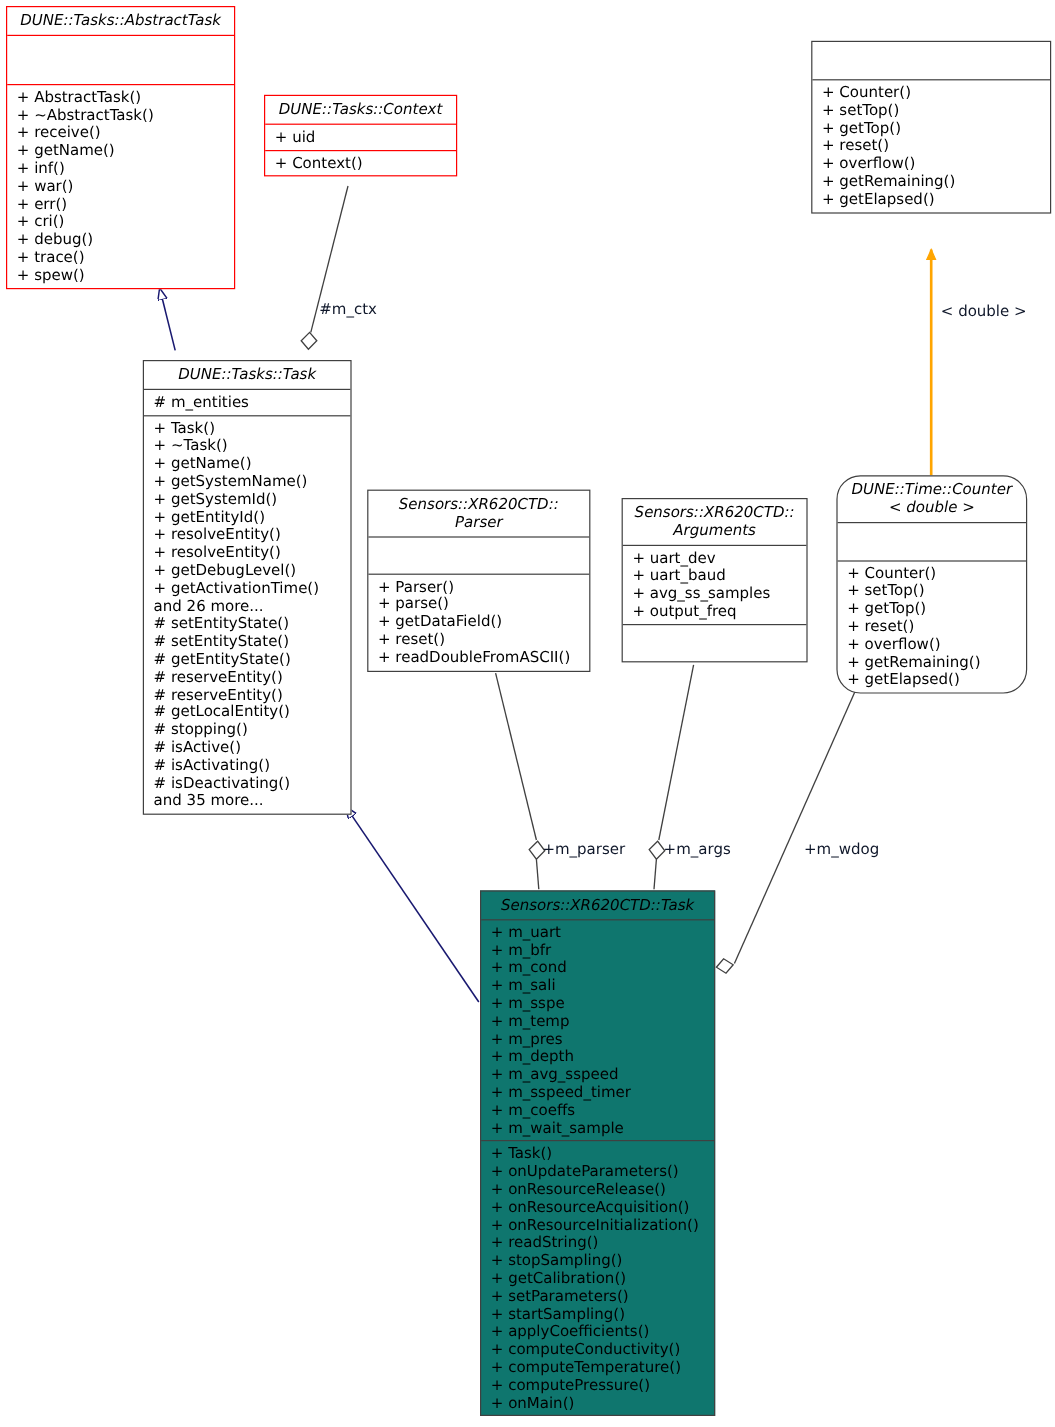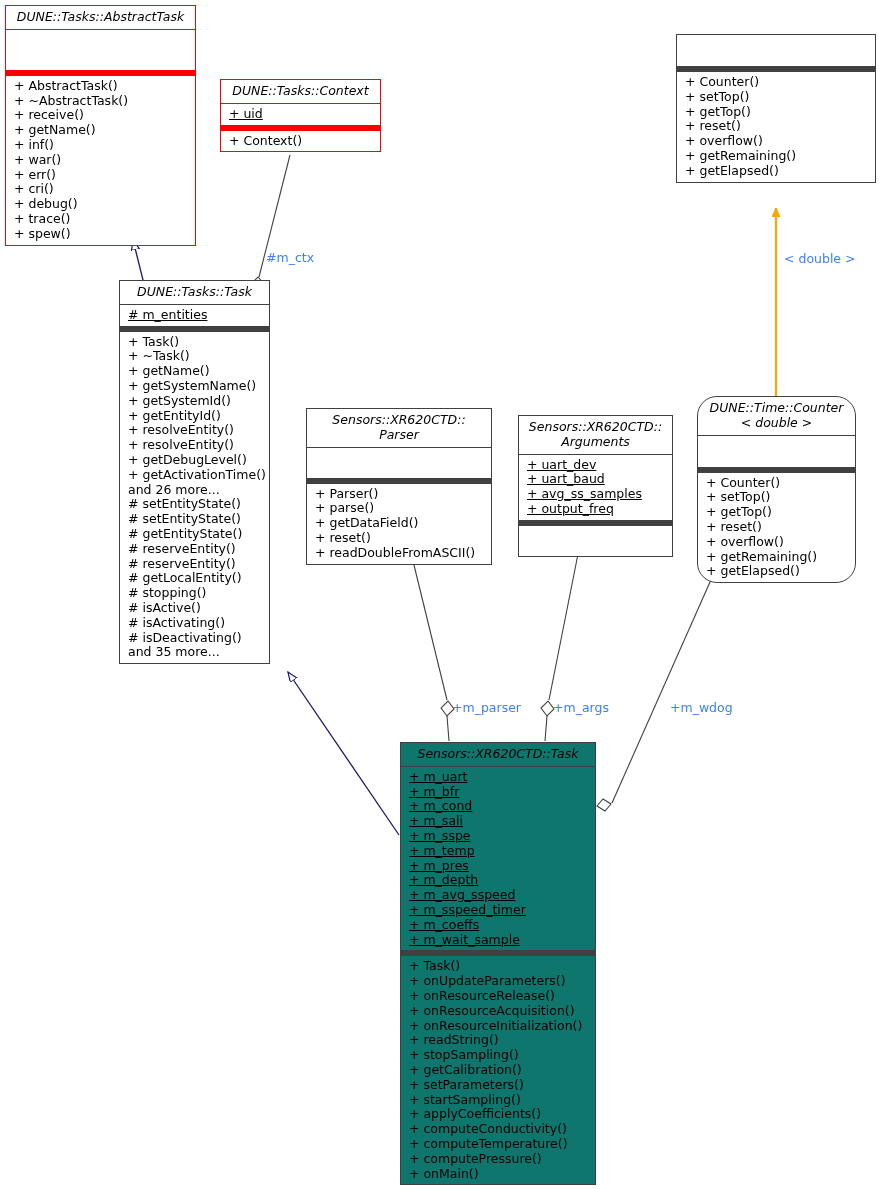--- a/index.html
+++ b/index.html
@@ -46,38 +46,37 @@
     text-align: center;
     padding: 4px 6px 4px 6px;
     border-bottom: 1px solid #000;
     white-space: pre-line;
     font-style: italic;
   }
   .node.red .title { border-bottom-color: #ff0000; }
   .node.gray .title, .node.dark .title { border-bottom-color: #404040; }
   .node .attrs {
     padding: 3px 6px 3px 8px;
-    border-bottom: 6px solid #8b5cf6;
+    border-bottom: 1px solid #8b5cf6;
     min-height: 12px;
-    text-decoration: underline;
   }
   .node.red .attrs { border-bottom-color: #ff0000; }
   .node.gray .attrs, .node.dark .attrs { border-bottom-color: #404040; }
   .node .ops {
     padding: 3px 6px 3px 8px;
     min-height: 12px;
   }
   .node .row {
     white-space: pre;
   }
   .edge-label {
     position: absolute;
     font-family: "DejaVu Sans", "Liberation Sans", sans-serif;
     font-size: 12.5px;
-    color: #3b82f6;
+    color: #0f172a;
     white-space: pre;
   }
 </style>
 </head>
 <body>
 
 <div id="canvas">
 
   <svg class="edges" viewBox="0 0 879 1189">
     <defs>
@@ -145,21 +144,21 @@
   <div class="node red" style="left:220px; top:79px; width:161px;">
     <div class="title">DUNE::Tasks::Context</div>
     <div class="attrs">
       <div class="row">+ uid</div>
     </div>
     <div class="ops">
       <div class="row">+ Context()</div>
     </div>
   </div>
 
-  <div class="node dark" style="left:119px; top:280px; width:151px;">
+  <div class="node dark" style="left:119px; top:300px; width:174px;">
     <div class="title">DUNE::Tasks::Task</div>
     <div class="attrs">
       <div class="row"># m_entities</div>
     </div>
     <div class="ops">
       <div class="row">+ Task()</div>
       <div class="row">+ ~Task()</div>
       <div class="row">+ getName()</div>
       <div class="row">+ getSystemName()</div>
       <div class="row">+ getSystemId()</div>

